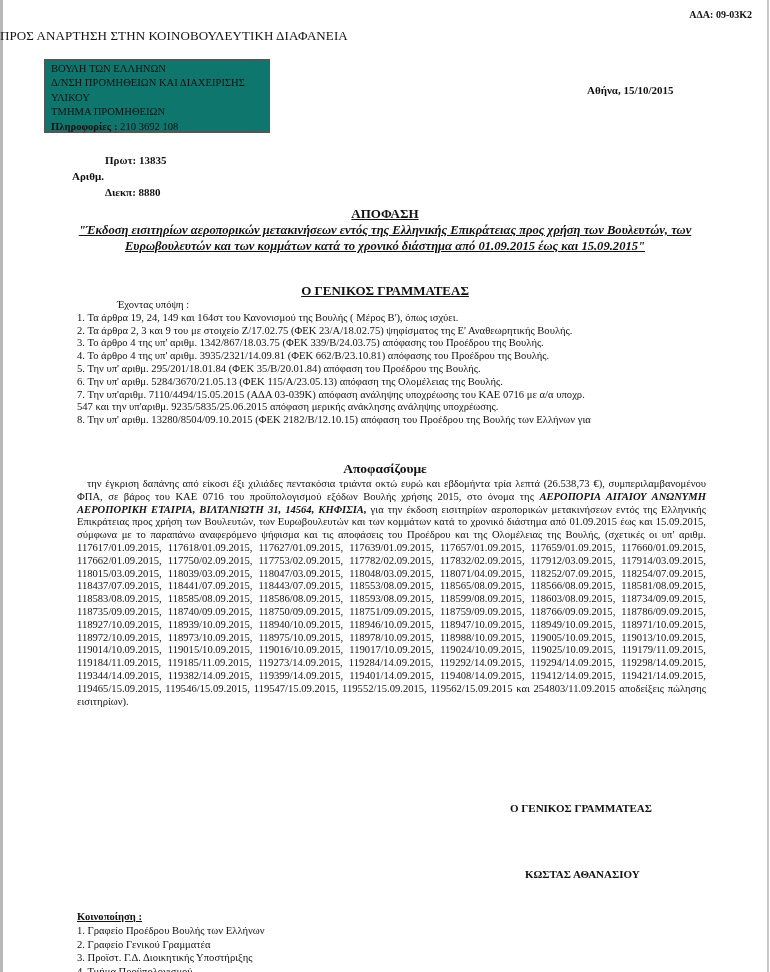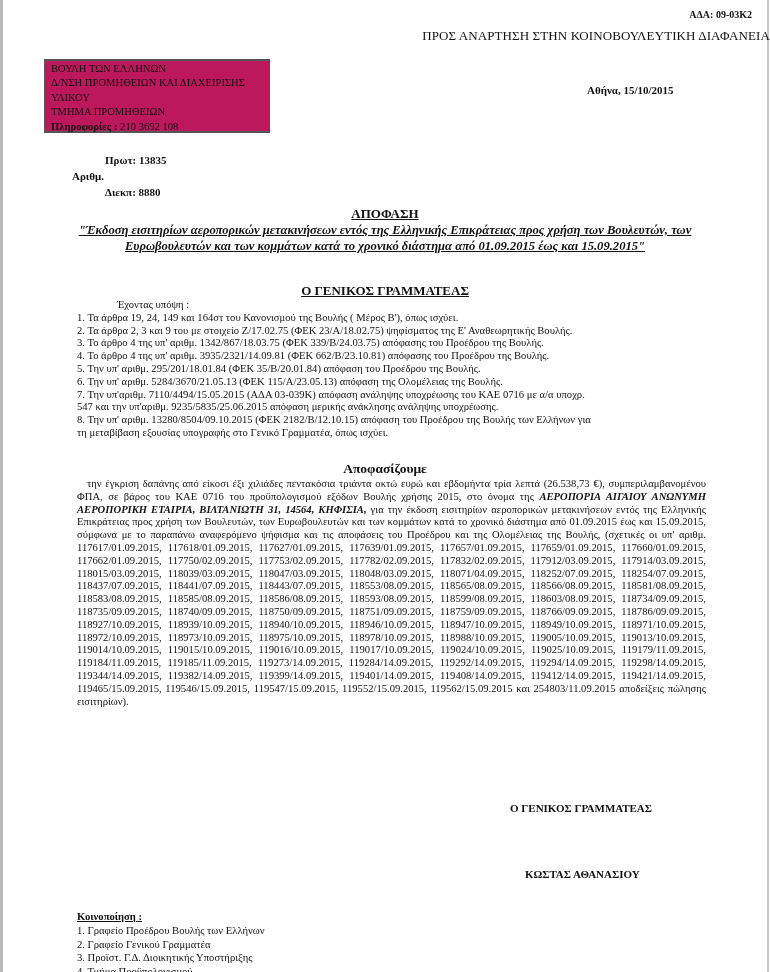--- a/index.html
+++ b/index.html
@@ -17,25 +17,25 @@
   .page-edge-right {
     position: absolute; left: 767px; top: 0; width: 2px; height: 972px;
     background: #c8c8c8;
   }
   .ada {
     position: absolute; right: 18px; top: 9px;
     font-weight: bold; font-size: 10px;
   }
   .top-title {
     position: absolute; left: 0; width: 770px; top: 28px;
-    text-align: right; font-size: 13px; letter-spacing: 0.1px;
+    text-align: left; font-size: 13px; letter-spacing: 0.1px;
   }
   .org-box {
     position: absolute; left: 44px; top: 59px; width: 226px; height: 74px;
-    background: #be185d;
+    background: #0f766e;
     border-top: 2px solid #555; border-left: 2px solid #555; border-bottom: 2px solid #555;
     padding: 1px 8px 0 5px; box-sizing: border-box;
     font-size: 10.6px; line-height: 14.4px;
   }
   .org-box .info-label { font-weight: bold; }
   .athens-date {
     position: absolute; left: 587px; top: 84px;
     font-weight: bold; font-size: 11px;
   }
   .prot {
@@ -112,21 +112,20 @@
   <div class="intro">Έχοντας υπόψη :</div>
   <div>1. Τα άρθρα 19, 24, 149 και 164στ του Κανονισμού της Βουλής ( Μέρος Β'), όπως ισχύει.</div>
   <div>2. Τα άρθρα 2, 3 και 9 του με στοιχείο Ζ/17.02.75 (ΦΕΚ 23/Α/18.02.75) ψηφίσματος της Ε' Αναθεωρητικής Βουλής.</div>
   <div>3. Το άρθρο 4 της υπ' αριθμ. 1342/867/18.03.75 (ΦΕΚ 339/Β/24.03.75) απόφασης του Προέδρου της Βουλής.</div>
   <div>4. Το άρθρο 4 της υπ' αριθμ. 3935/2321/14.09.81 (ΦΕΚ 662/Β/23.10.81) απόφασης του Προέδρου της Βουλής.</div>
   <div>5. Την υπ' αριθμ. 295/201/18.01.84 (ΦΕΚ 35/Β/20.01.84) απόφαση του Προέδρου της Βουλής.</div>
   <div>6. Την υπ' αριθμ. 5284/3670/21.05.13 (ΦΕΚ 115/Α/23.05.13) απόφαση της Ολομέλειας της Βουλής.</div>
   <div>7. Την υπ'αριθμ. 7110/4494/15.05.2015 (ΑΔΑ 03-039Κ) απόφαση ανάληψης υποχρέωσης του ΚΑΕ 0716 με α/α υποχρ.</div>
   <div>547 και την υπ'αριθμ. 9235/5835/25.06.2015  απόφαση μερικής ανάκλησης ανάληψης υποχρέωσης.</div>
   <div>8. Την υπ' αριθμ. 13280/8504/09.10.2015 (ΦΕΚ 2182/Β/12.10.15) απόφαση του Προέδρου της Βουλής των Ελλήνων για</div>
-  <div>τη μεταβίβαση εξουσίας υπογραφής στο Γενικό Γραμματέα, όπως ισχύει.</div>
 </div>
 
 <div class="decide-heading">Αποφασίζουμε</div>
 
 <div class="body-para"><span class="indent"></span><span>την έγκριση δαπάνης από είκοσι έξι χιλιάδες πεντακόσια τριάντα οκτώ ευρώ και εβδομήντα τρία λεπτά  (26.538,73 €), συμπεριλαμβανομένου ΦΠΑ, σε βάρος του ΚΑΕ 0716 του προϋπολογισμού εξόδων Βουλής χρήσης 2015, στο όνομα της </span><span class="vendor">ΑΕΡΟΠΟΡΙΑ ΑΙΓΑΙΟΥ ΑΝΩΝΥΜΗ ΑΕΡΟΠΟΡΙΚΗ ΕΤΑΙΡΙΑ, ΒΙΛΤΑΝΙΩΤΗ 31, 14564, ΚΗΦΙΣΙΑ,</span><span> για την έκδοση εισιτηρίων αεροπορικών μετακινήσεων εντός της Ελληνικής Επικράτειας προς χρήση των Βουλευτών, των Ευρωβουλευτών και των κομμάτων κατά το χρονικό διάστημα από 01.09.2015 έως και 15.09.2015, σύμφωνα με το παραπάνω αναφερόμενο ψήφισμα και τις αποφάσεις του Προέδρου και της Ολομέλειας της Βουλής, (σχετικές οι υπ' αριθμ. 117617/01.09.2015, 117618/01.09.2015, 117627/01.09.2015, 117639/01.09.2015, 117657/01.09.2015, 117659/01.09.2015, 117660/01.09.2015, 117662/01.09.2015, 117750/02.09.2015, 117753/02.09.2015, 117782/02.09.2015, 117832/02.09.2015, 117912/03.09.2015, 117914/03.09.2015, 118015/03.09.2015, 118039/03.09.2015, 118047/03.09.2015, 118048/03.09.2015, 118071/04.09.2015, 118252/07.09.2015, 118254/07.09.2015, 118437/07.09.2015, 118441/07.09.2015, 118443/07.09.2015, 118553/08.09.2015, 118565/08.09.2015, 118566/08.09.2015, 118581/08.09.2015, 118583/08.09.2015, 118585/08.09.2015, 118586/08.09.2015, 118593/08.09.2015, 118599/08.09.2015, 118603/08.09.2015, 118734/09.09.2015, 118735/09.09.2015, 118740/09.09.2015, 118750/09.09.2015, 118751/09.09.2015, 118759/09.09.2015, 118766/09.09.2015, 118786/09.09.2015, 118927/10.09.2015, 118939/10.09.2015, 118940/10.09.2015, 118946/10.09.2015, 118947/10.09.2015, 118949/10.09.2015, 118971/10.09.2015, 118972/10.09.2015, 118973/10.09.2015, 118975/10.09.2015, 118978/10.09.2015, 118988/10.09.2015, 119005/10.09.2015, 119013/10.09.2015, 119014/10.09.2015, 119015/10.09.2015, 119016/10.09.2015, 119017/10.09.2015, 119024/10.09.2015, 119025/10.09.2015, 119179/11.09.2015, 119184/11.09.2015, 119185/11.09.2015, 119273/14.09.2015, 119284/14.09.2015, 119292/14.09.2015, 119294/14.09.2015, 119298/14.09.2015, 119344/14.09.2015, 119382/14.09.2015, 119399/14.09.2015, 119401/14.09.2015, 119408/14.09.2015, 119412/14.09.2015, 119421/14.09.2015, 119465/15.09.2015, 119546/15.09.2015, 119547/15.09.2015, 119552/15.09.2015, 119562/15.09.2015 και 254803/11.09.2015 αποδείξεις πώλησης εισιτηρίων).</span></div>
 
 <div class="sig-title">Ο ΓΕΝΙΚΟΣ ΓΡΑΜΜΑΤΕΑΣ</div>
 <div class="sig-name">ΚΩΣΤΑΣ ΑΘΑΝΑΣΙΟΥ</div>
 
 <div class="cc">

